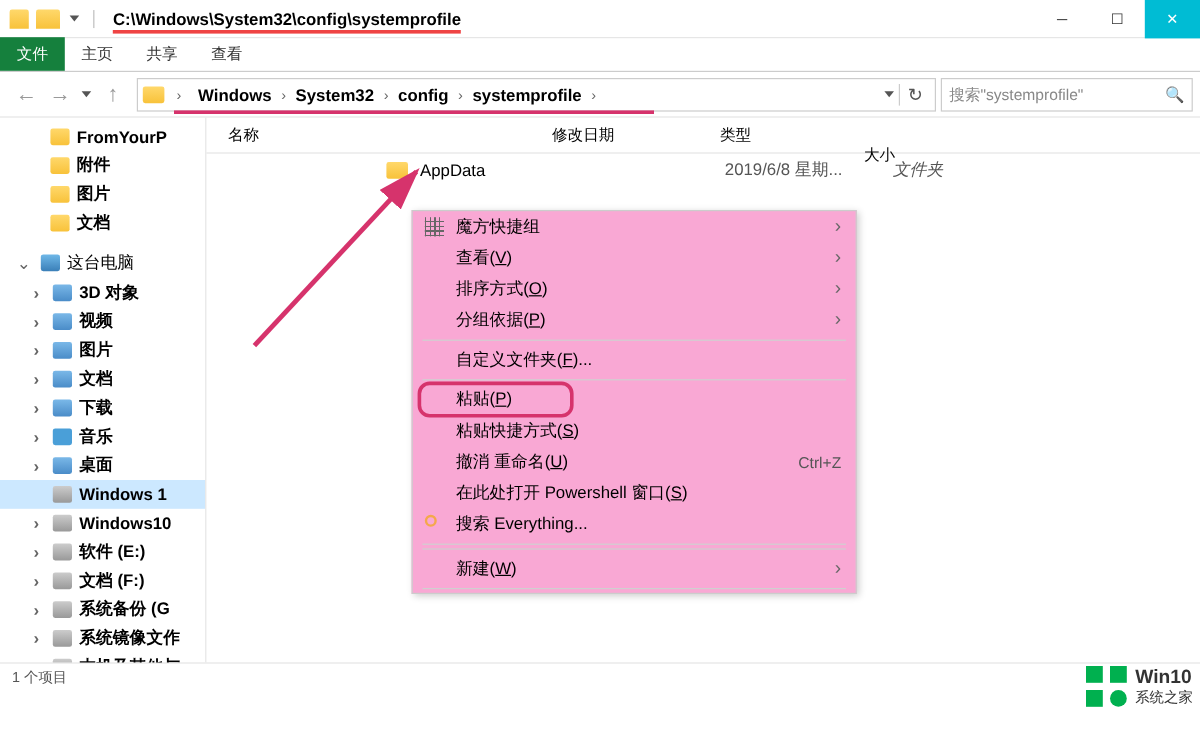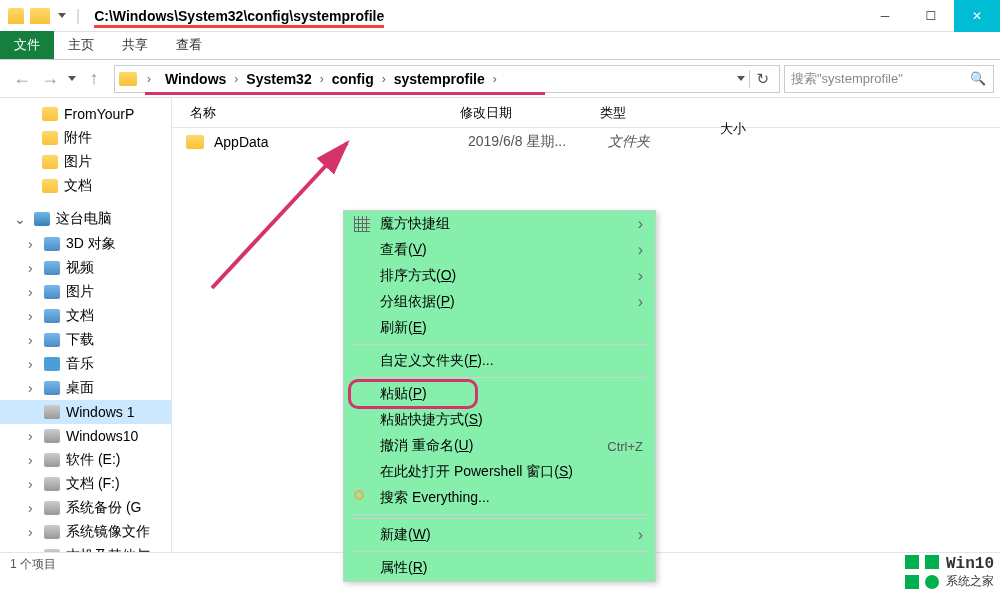--- a/index.html
+++ b/index.html
@@ -26,63 +26,63 @@
     .addressbar { flex: 1; height: 28px; border: 1px solid #ccc; display: flex; align-items: center; padding: 0 4px; position: relative; }
     .addr-icon { width: 18px; height: 14px; background: linear-gradient(#ffd86b, #f8c23a); border-radius: 2px; margin-right: 6px; }
     .addr-segment { font-size: 14px; padding: 2px 4px; display: flex; align-items: center; }
     .addr-chevron { color: #666; padding: 0 4px; font-size: 12px; }
     .addr-underline { position: absolute; bottom: -3px; left: 30px; height: 3px; background: #d6336c; }
     .addr-end { margin-left: auto; display: flex; gap: 4px; align-items: center; }
     .searchbar { width: 210px; height: 28px; border: 1px solid #ccc; display: flex; align-items: center; padding: 0 6px; font-size: 13px; color: #888; }
     
     .main { display: flex; height: calc(100% - 32px - 28px - 38px - 24px - 38px); }
     .sidebar { width: 172px; overflow: hidden; border-right: 1px solid #e5e5e5; padding-top: 4px; }
-    .sb-item { display: flex; align-items: center; padding: 2px 4px 2px 28px; font-size: 14px; color: #000; height: 24px; gap: 6px; white-space: nowrap; }
+    .sb-item { display: flex; align-items: center; padding: 2px 4px 2px 28px; font-size: 14px; color: #000; height: 24px; gap: 6px; white-space: nowrap; font-weight: bold; }
     .sb-item.selected { background: #cce8ff; }
     .sb-item.indent { padding-left: 42px; }
     .sb-section { padding-left: 14px; font-size: 14px; display: flex; align-items: center; height: 26px; gap: 6px; }
     .sb-ico { width: 16px; height: 14px; flex-shrink: 0; }
     .sb-folder { background: linear-gradient(#ffd86b, #f8c23a); border-radius: 2px; }
     .sb-pc { background: linear-gradient(180deg, #6fb8e8, #3a7fb8); border-radius: 2px; }
     .sb-drive { background: linear-gradient(#ccc, #999); border-radius: 2px; }
     .sb-media { background: linear-gradient(#7ab8e8, #4a8cc8); border-radius: 2px; }
     .sb-music { background: #4a9fd8; border-radius: 2px; }
     
     .content { flex: 1; position: relative; }
     .col-headers { display: flex; height: 30px; border-bottom: 1px solid #e5e5e5; align-items: center; font-size: 13px; }
     .col-h { padding: 0 10px; border-right: 1px solid transparent; }
     .col-name { width: 278px; padding-left: 18px; }
     .col-date { width: 140px; }
     .col-type { width: 120px; }
     .col-size { width: 100px; margin-top: 32px; }
-    .file-row { display: flex; align-items: center; height: 28px; font-size: 14px; padding-left: 14px; }
+    .file-row { display: flex; align-items: center; height: 28px; font-size: 14px; padding-left: 14px; justify-content: center; }
     .file-ico { width: 18px; height: 14px; background: linear-gradient(#ffd86b, #f8c23a); border-radius: 2px; margin-right: 10px; }
     .cell-name { width: 254px; }
     .cell-date { width: 140px; color: #555; }
     .cell-type { width: 120px; color: #555; font-style: italic; }
     
     .arrow-annot { position: absolute; top: 0px; left: 20px; pointer-events: none; }
     
-    .context-menu { position: absolute; top: 175px; left: 343px; width: 313px; background: #86efac; border: 1px solid #ccc; box-shadow: 2px 2px 6px rgba(0,0,0,0.2); font-size: 14px; z-index: 100; margin-top: 35px; }
+    .context-menu { position: absolute; top: 175px; left: 343px; width: 371px; background: #f9a8d4; border: 1px solid #ccc; box-shadow: 2px 2px 6px rgba(0,0,0,0.2); font-size: 14px; z-index: 100; }
     .cm-item { display: flex; align-items: center; height: 26px; padding: 0 12px 0 36px; position: relative; }
     .cm-item.submenu::after { content: "›"; position: absolute; right: 12px; font-size: 16px; color: #666; }
     .cm-sep { height: 1px; background: #d0d0d0; margin: 3px 8px; }
     .cm-shortcut { margin-left: auto; color: #555; font-size: 13px; }
     .cm-icon { position: absolute; left: 10px; width: 16px; height: 16px; }
     .cm-grid { background: repeating-linear-gradient(0deg, #666 0 1px, transparent 1px 4px), repeating-linear-gradient(90deg, #666 0 1px, transparent 1px 4px); }
     .cm-search { border: 2px solid #f4a84b; border-radius: 50%; width: 10px; height: 10px; }
     .cm-highlight { position: absolute; border: 3px solid #d6336c; border-radius: 10px; pointer-events: none; }
     
     .statusbar { height: 24px; border-top: 1px solid #e5e5e5; display: flex; align-items: center; padding: 0 10px; font-size: 12px; color: #555; }
     
     .watermark { position: absolute; right: 6px; bottom: 24px; display: flex; align-items: center; gap: 6px; }
     .wm-logo { width: 36px; height: 36px; position: relative; }
     .wm-sq { position: absolute; width: 14px; height: 14px; }
     .wm-text { font-size: 12px; line-height: 1.2; color: #333; }
-    .wm-text .big { font-size: 16px; font-weight: bold; font-family: Liberation Mono, monospace; }
+    .wm-text .big { font-size: 16px; font-weight: bold; }
 
     u.ul { text-decoration: underline; }
   </style>
 </head>
 <body>
 
 <div class="titlebar">
   <div class="titlebar-icons">
     <span class="tb-icon folder-icon"></span>
     <span class="tb-icon folder-icon" style="width:20px;"></span>
@@ -276,23 +276,20 @@
     </div>
     <div class="cm-item submenu">
       <span>查看(<u class="ul">V</u>)</span>
     </div>
     <div class="cm-item submenu">
       <span>排序方式(<u class="ul">O</u>)</span>
     </div>
     <div class="cm-item submenu">
       <span>分组依据(<u class="ul">P</u>)</span>
     </div>
-    <div class="cm-item">
-      <span>刷新(<u class="ul">E</u>)</span>
-    </div>
     <div class="cm-sep"></div>
     <div class="cm-item">
       <span>自定义文件夹(<u class="ul">F</u>)...</span>
     </div>
     <div class="cm-sep"></div>
     <div class="cm-item" style="position: relative;">
       <span>粘贴(<u class="ul">P</u>)</span>
       <div class="cm-highlight" style="top: -2px; left: 4px; width: 130px; height: 30px;"></div>
     </div>
     <div class="cm-item">
@@ -310,23 +307,20 @@
         <span class="cm-search" style="display:block;position:relative;"></span>
       </span>
       <span>搜索 Everything...</span>
     </div>
     <div class="cm-sep"></div>
     <div class="cm-sep"></div>
     <div class="cm-item submenu">
       <span>新建(<u class="ul">W</u>)</span>
     </div>
     <div class="cm-sep"></div>
-    <div class="cm-item">
-      <span>属性(<u class="ul">R</u>)</span>
-    </div>
   </div>
 
 <div class="statusbar">
   <span>1 个项目</span>
 </div>
 
 <div class="watermark">
   <div class="wm-logo">
     <div class="wm-sq" style="top:1px;left:1px;background:#00b04f;"></div>
     <div class="wm-sq" style="top:1px;right:1px;background:#00b04f;"></div>

